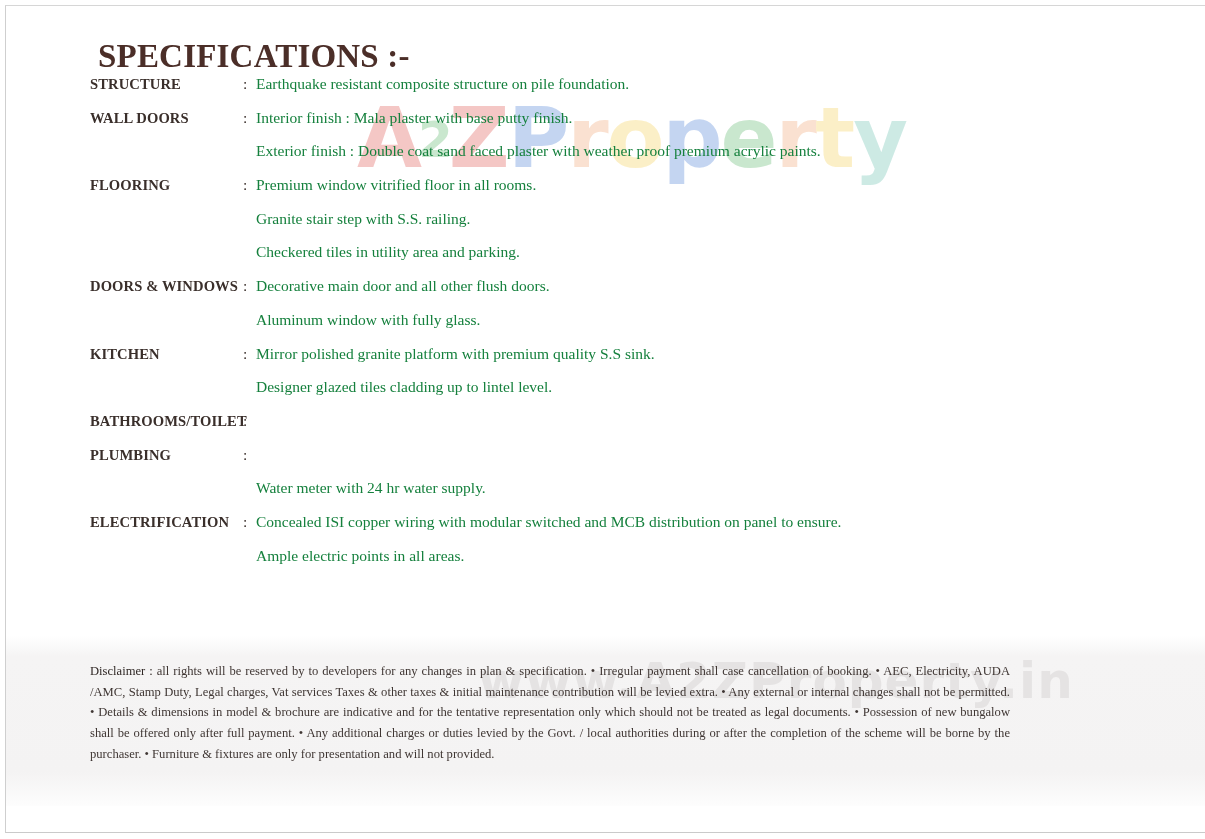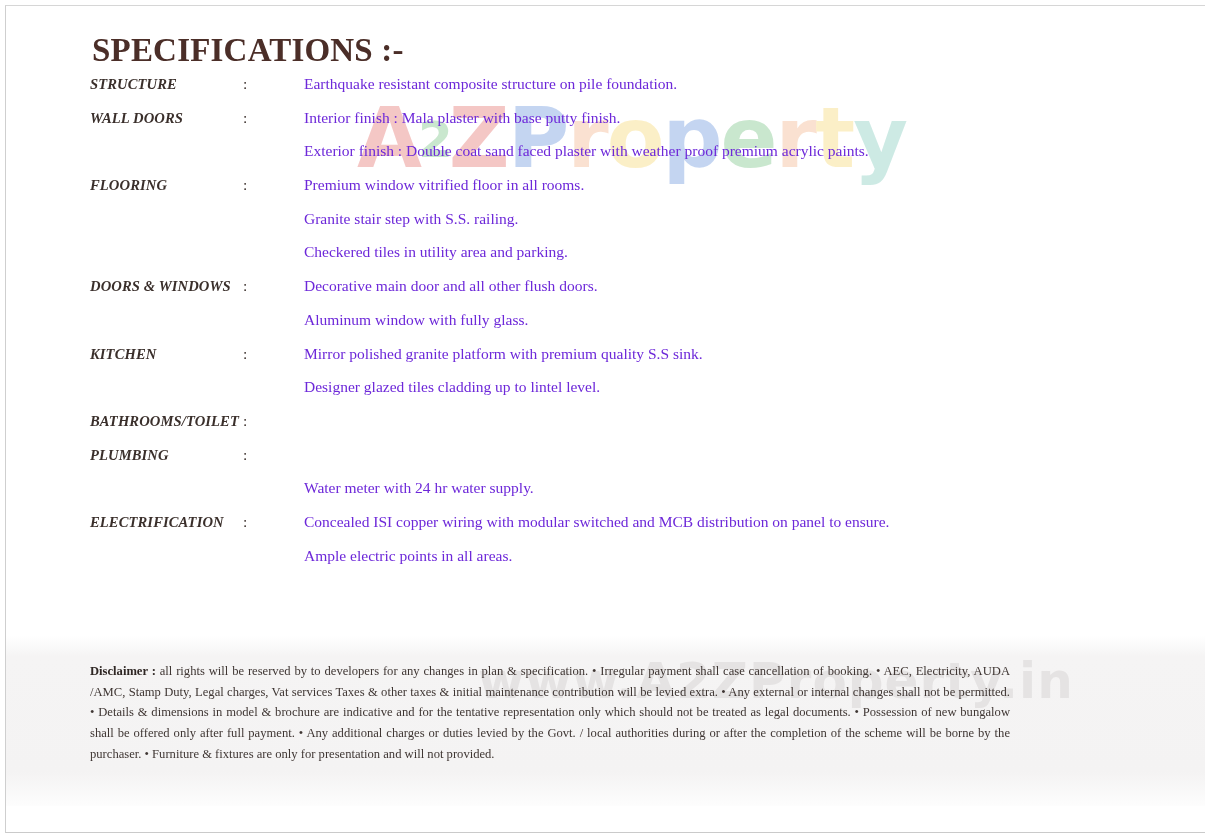--- a/index.html
+++ b/index.html
@@ -10,50 +10,50 @@
   .page-frame {
     position:absolute; left:5px; top:5px; width:1210px; height:828px;
     border-left:1px solid #cfcfcf; border-top:1px solid #d6d6d6; border-bottom:1px solid #cacaca;
     box-sizing:border-box;
   }
   .disclaimer-band {
     position:absolute; left:6px; top:636px; width:1199px; height:170px;
     background:linear-gradient(to bottom, #ffffff 0%, #f5f4f4 12%, #f4f3f3 80%, #fdfdfd 100%);
   }
   .title {
-    position:absolute; left:90px; top:30px; margin:2px;
+    position:absolute; left:90px; top:30px; margin:8px;
     font-size:33px; font-weight:bold; color:#4b2e28; letter-spacing:0.2px;
     font-family:"Liberation Serif","DejaVu Serif",serif;
   }
   .wm-top {
     position:absolute; left:357px; top:88px; height:100px;
     font-family:"DejaVu Sans","Liberation Sans",sans-serif; font-weight:bold;
     font-size:84px; line-height:100px; letter-spacing:-2px; opacity:0.32; white-space:nowrap;
   }
   .wm-top span { display:inline-block; }
   .wm-top .two { font-size:50px; vertical-align:10px; margin:0 -2px; }
   .wm-bottom {
     position:absolute; left:478px; top:652px;
     font-family:"DejaVu Sans","Liberation Sans",sans-serif; font-weight:bold;
     font-size:50px; color:#d9d6d6; opacity:0.55; white-space:nowrap; letter-spacing:1px;text-align:center;
   }
   .spec-list { position:absolute; left:90px; top:73px; width:1000px; }
   .spec-row {
     position:relative; height:33.7px; font-size:15.5px; line-height:22px; white-space:nowrap;
   }
   .spec-label {
-    position:absolute; left:0; top:0; font-weight:bold; font-size:14.6px; letter-spacing:0.1px; color:#3a2f2b;font-style:italic;
+    position:absolute; left:0; top:0; font-weight:bold; font-size:14.6px; letter-spacing:0.1px; color:#3a2f2b;
   }
   .spec-colon { position:absolute; left:153px; top:0; color:#3a2f2b; }
-  .spec-value { position:absolute; left:166px; top:0; color:#6d28d9;margin-left:48px; }
+  .spec-value { position:absolute; left:166px; top:0; color:#15803d; }
   .disclaimer {
     position:absolute; left:90px; top:661px; width:920px;
     font-size:12.6px; line-height:20.7px; color:#3f3633; text-align:justify; text-align-last:left;
   }
-  .disclaimer b { font-weight:bold; color:#2f2724; }
+  .disclaimer b { font-weight:normal; color:#2f2724; }
 </style>
 </head>
 <body>
 
 <div class="page-frame"></div>
 <div class="disclaimer-band"></div>
 
 <div class="wm-top" id="wm-top"><span style="color: rgb(224, 83, 79);">A</span><span class="two" style="color: rgb(91, 181, 106);">2</span><span style="color: rgb(224, 83, 79);">Z</span><span style="color: rgb(74, 127, 214);">P</span><span style="color: rgb(240, 164, 114);">r</span><span style="color: rgb(245, 207, 84);">o</span><span style="color: rgb(74, 127, 214);">p</span><span style="color: rgb(91, 181, 106);">e</span><span style="color: rgb(240, 164, 114);">r</span><span style="color: rgb(245, 207, 84);">t</span><span style="color: rgb(102, 191, 174);">y</span></div>
 <div class="wm-bottom">www.A2ZProperty.in</div>
 

